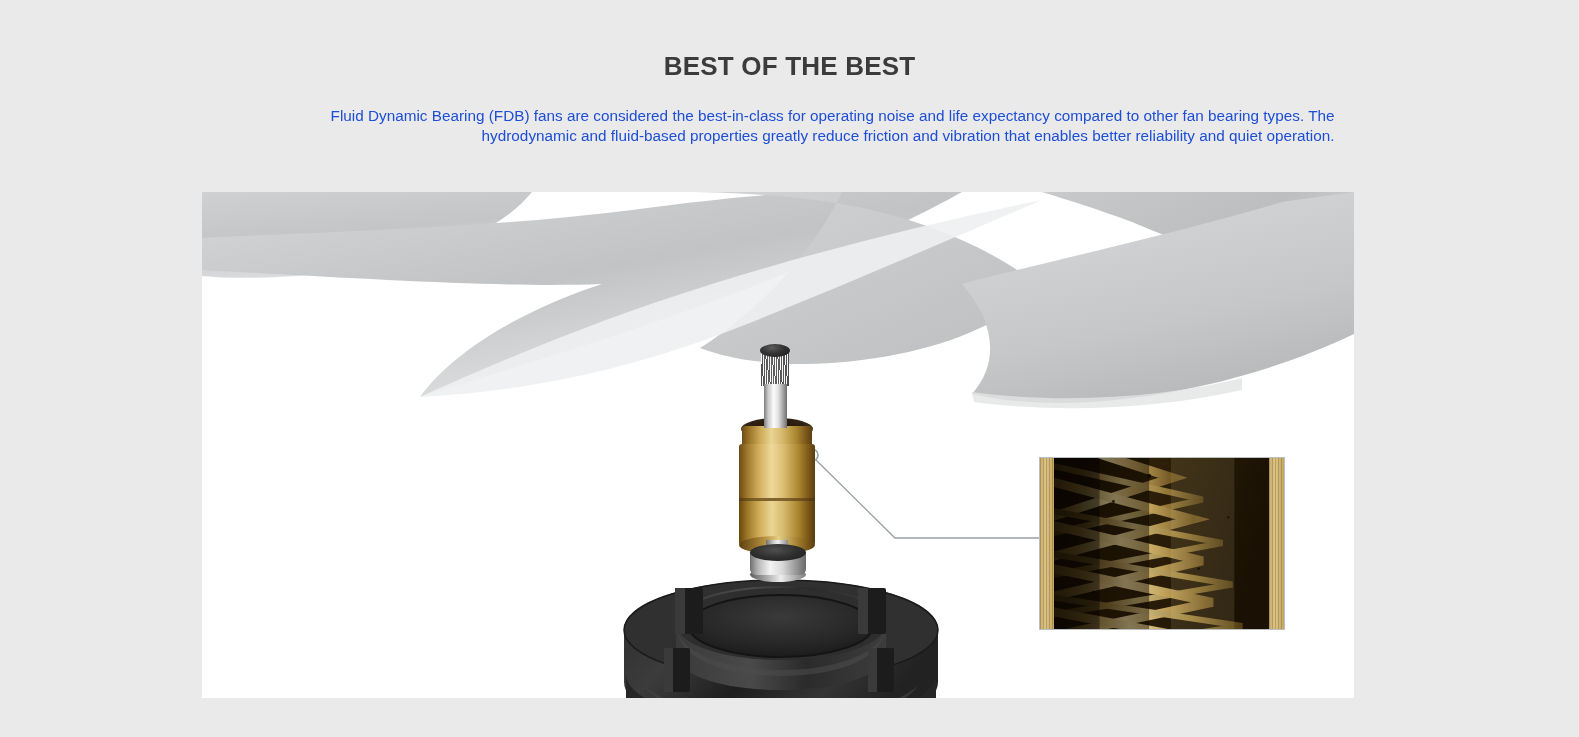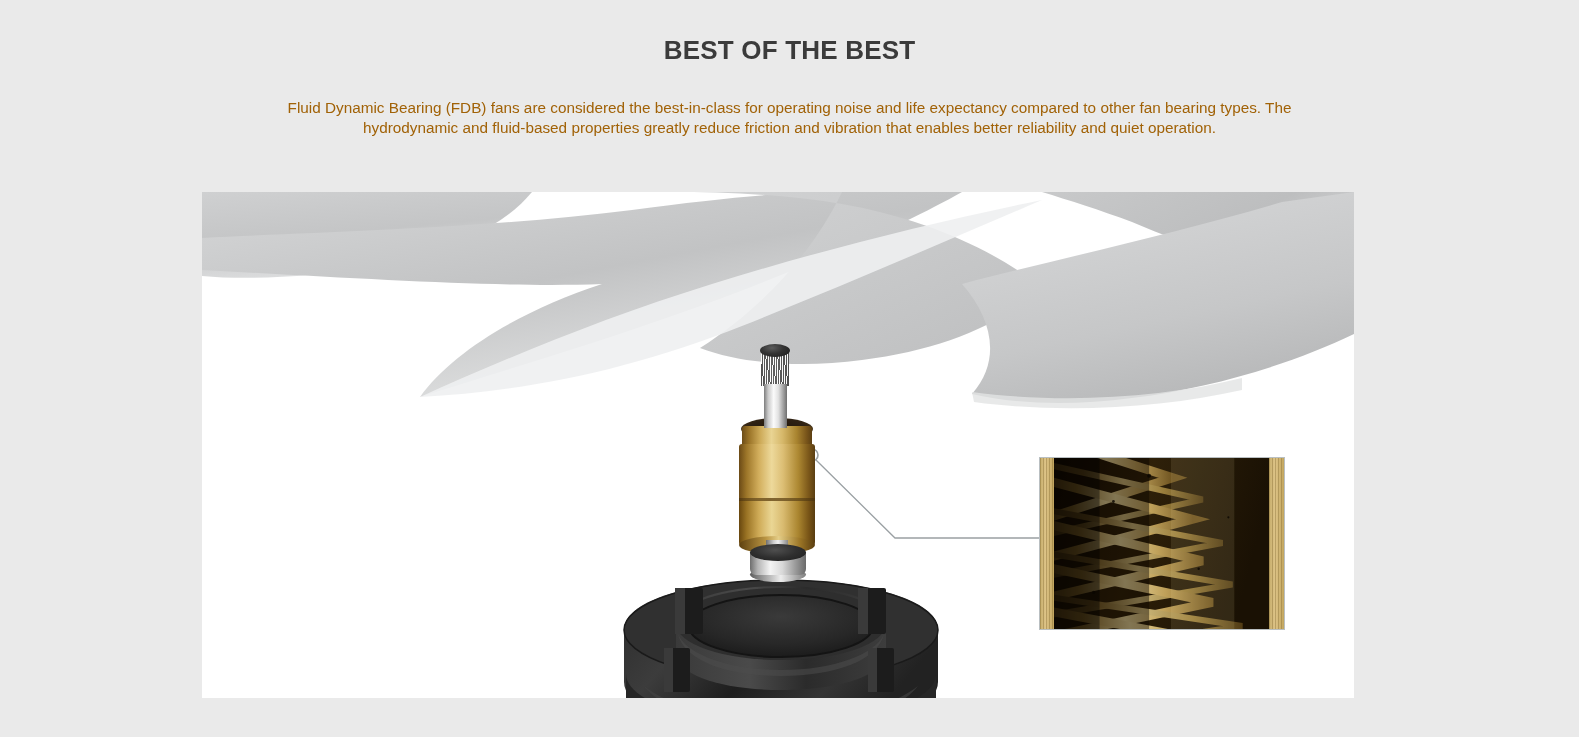--- a/index.html
+++ b/index.html
@@ -22,35 +22,35 @@
   
   .heading-block {
     position: absolute;
     left: 0;
     top: 0;
     width: 1579px;
     text-align: center;
   }
   .section-title {
     margin: 0;
-    padding-top: 36px;
+    padding-top: 52px;
     font-size: 26px;
     font-weight: bold;
     letter-spacing: 0.2px;
     color: #3b3b3b;
     line-height: 1.1;
   }
   .section-body {
-    margin: 16px auto;
+    margin: 8px auto;
     padding-top: 17px;
     width: 1090px;
     font-size: 15.3px;
     line-height: 20.5px;
-    color: #a16207;
-    text-align: center;
+    color: #1d4ed8;
+    text-align: right;
   }
 
   
   .image-panel {
     position: absolute;
     left: 202px;
     top: 192px;
     width: 1152px;
     height: 506px;
     background: #ffffff;

